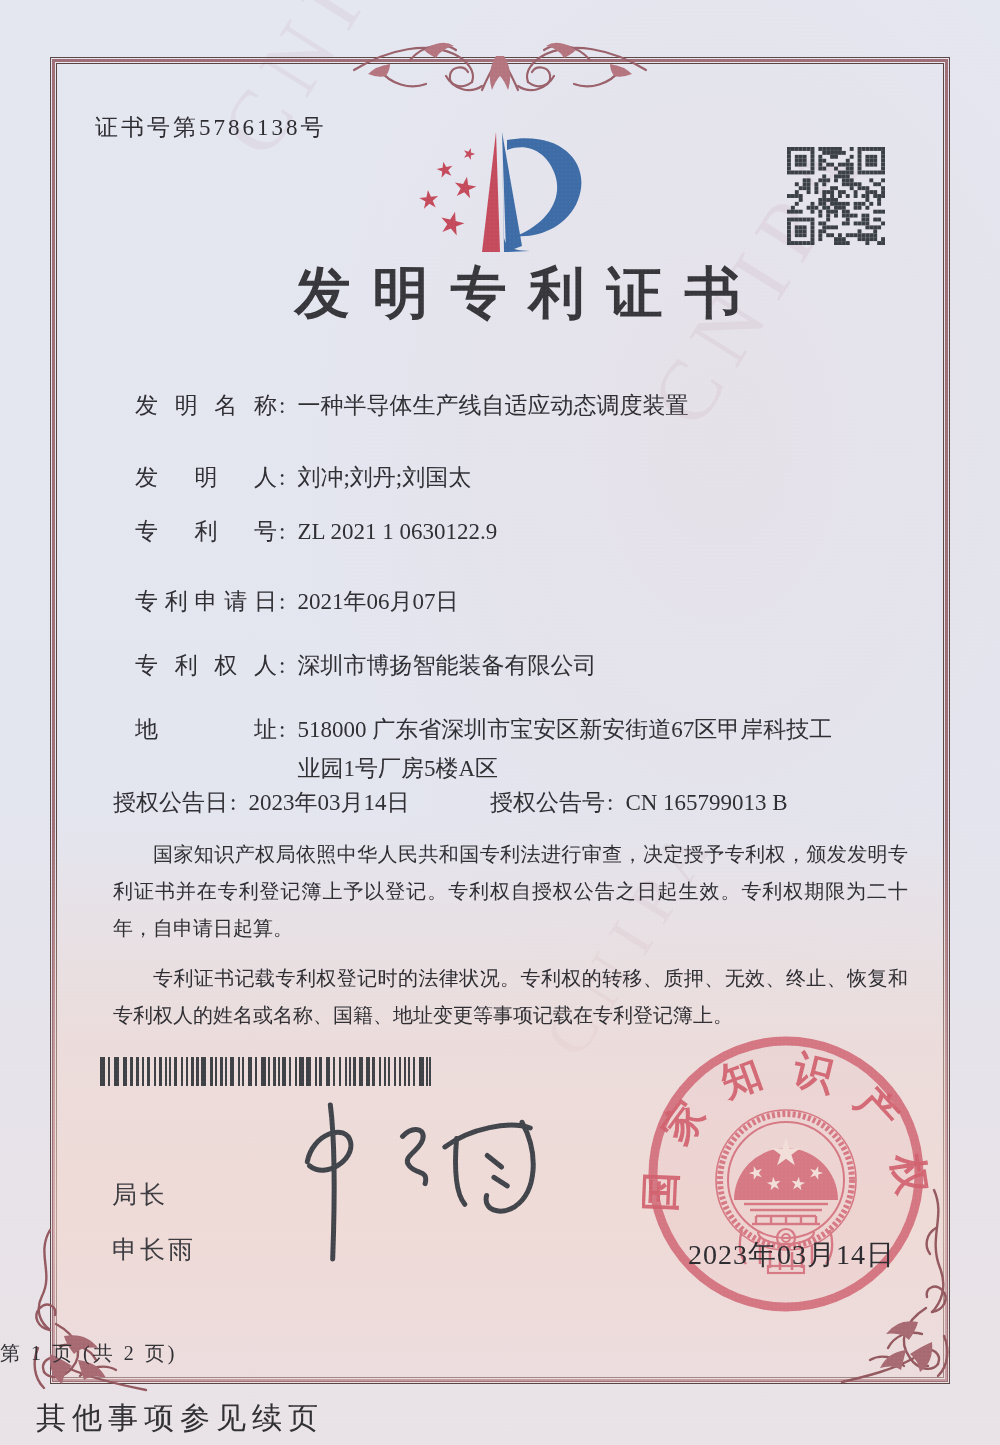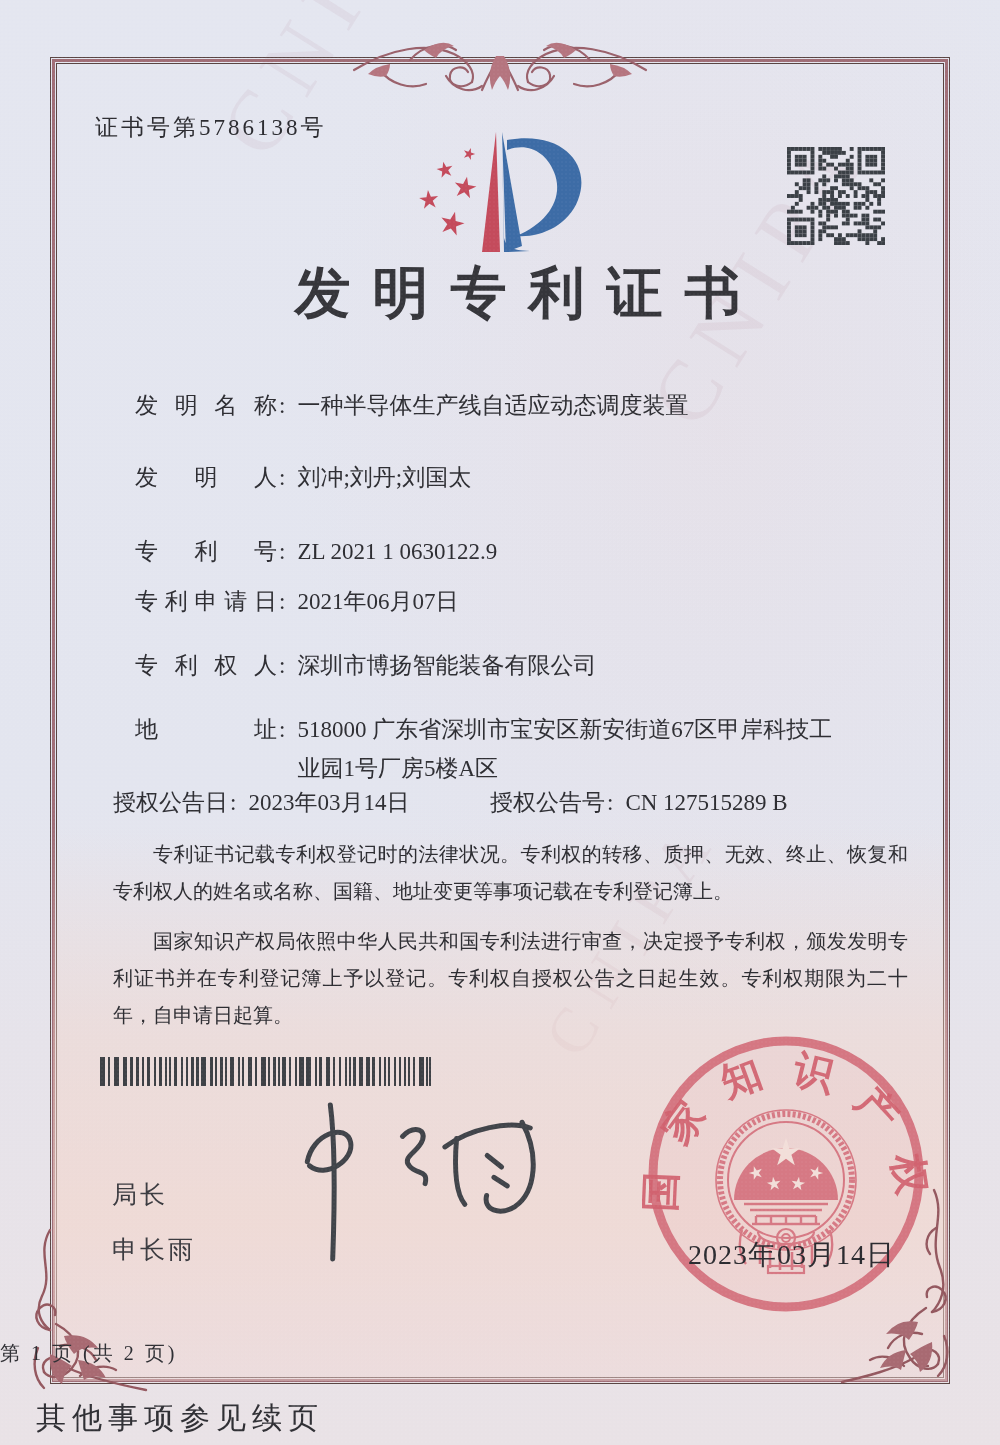--- a/index.html
+++ b/index.html
@@ -40,21 +40,21 @@
   .qr{position:absolute;left:787px;top:147px;width:98px;height:98px;}
   .title{
     position:absolute;left:0;right:0;top:256px;text-align:center;
     font-size:56px;font-weight:700;letter-spacing:22px;text-indent:22px;color:#36363b;padding-left:35px;
   }
   
   .fields{position:absolute;left:113px;top:386px;right:80px;height:470px;}
   .field-row{position:absolute;left:0;right:0;font-size:23px;line-height:39px;margin-left:22px;}
   .field-row:nth-child(1){top:0;}
   .field-row:nth-child(2){top:72px;}
-  .field-row:nth-child(3){top:146px;}
+  .field-row:nth-child(3){top:126px;}
   .field-row:nth-child(4){top:196px;}
   .field-row:nth-child(5){top:260px;}
   .field-row:nth-child(6){top:324px;}
   .flabel{display:inline-block;width:142px;text-align:justify;text-align-last:justify;vertical-align:top;}
   .fcolon{margin:0 12px 0 2px;vertical-align:top;}
   .fcolon::after{content:":";}
   .fvalue{display:inline-block;max-width:556px;vertical-align:top;}
   .grant-row{position:absolute;left:113px;top:783px;right:80px;font-size:23px;line-height:39px;display:flex;align-items:center;}
   .grant-pair{white-space:nowrap;}
   .grant-pair.first{width:377px;}
@@ -496,27 +496,27 @@
       <div class="field-row"><span class="flabel">专利申请日</span><span class="fcolon"></span><span class="fvalue">2021年06月07日</span></div>
       <div class="field-row"><span class="flabel">专利权人</span><span class="fcolon"></span><span class="fvalue">深圳市博扬智能装备有限公司</span></div>
       <div class="field-row"><span class="flabel">地址</span><span class="fcolon"></span><span class="fvalue">518000 广东省深圳市宝安区新安街道67区甲岸科技工业园1号厂房5楼A区</span></div>
     </div>
 
   <div class="grant-row">
     <div class="grant-pair first">
       <span>授权公告日</span><span class="fcolon"></span><span>2023年03月14日</span>
     </div>
     <div class="grant-pair">
-      <span>授权公告号</span><span class="fcolon"></span><span>CN 127515289 B</span>
+      <span>授权公告号</span><span class="fcolon"></span><span>CN 165799013 B</span>
     </div>
   </div>
 
   <div class="legal">
+    <p>国家知识产权局依照中华人民共和国专利法进行审查，决定授予专利权，颁发发明专利证书并在专利登记簿上予以登记。专利权自授权公告之日起生效。专利权期限为二十年，自申请日起算。</p>
     <p>专利证书记载专利权登记时的法律状况。专利权的转移、质押、无效、终止、恢复和专利权人的姓名或名称、国籍、地址变更等事项记载在专利登记簿上。</p>
-    <p>国家知识产权局依照中华人民共和国专利法进行审查，决定授予专利权，颁发发明专利证书并在专利登记簿上予以登记。专利权自授权公告之日起生效。专利权期限为二十年，自申请日起算。</p>
   </div>
 
   <svg class="barcode" id="barcode-svg" viewBox="0 0 332 29" preserveAspectRatio="none">
       <rect x="0" y="0" width="5" height="29" fill="#3e4146"></rect>
       <rect x="8" y="0" width="2" height="29" fill="#3e4146"></rect>
       <rect x="14" y="0" width="5" height="29" fill="#3e4146"></rect>
       <rect x="23" y="0" width="4" height="29" fill="#3e4146"></rect>
       <rect x="30" y="0" width="3" height="29" fill="#3e4146"></rect>
       <rect x="36" y="0" width="3" height="29" fill="#3e4146"></rect>
       <rect x="42" y="0" width="2" height="29" fill="#3e4146"></rect>

